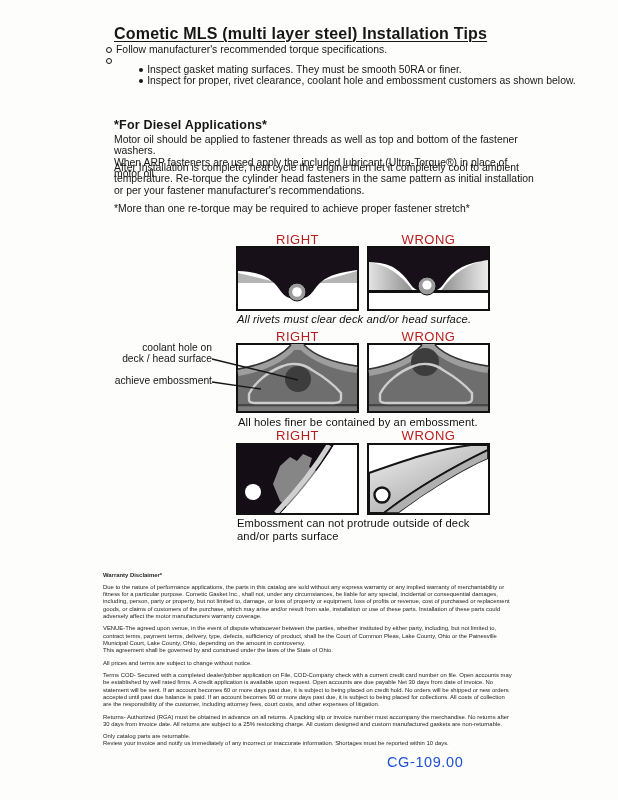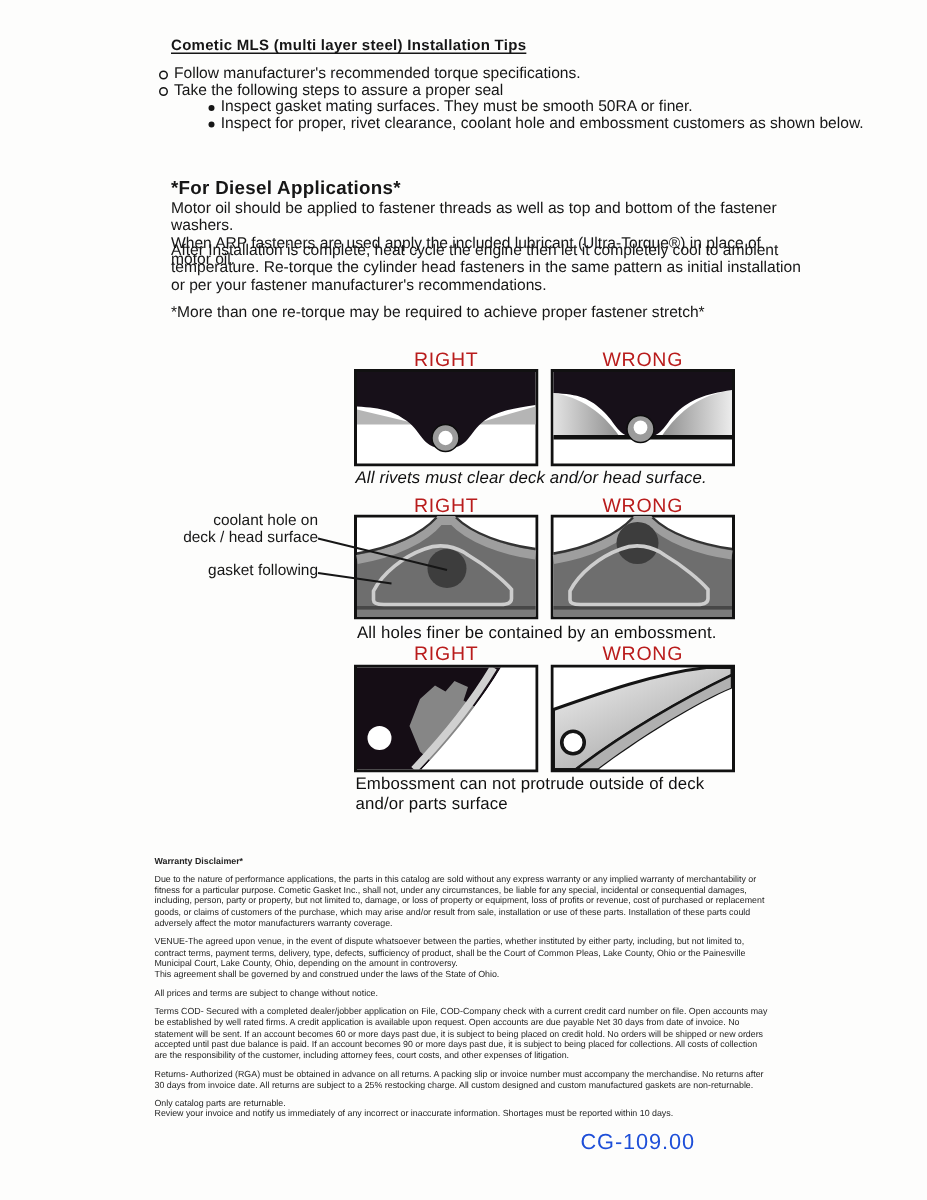--- a/index.html
+++ b/index.html
@@ -4,21 +4,21 @@
 <style>
   html,body{margin:0;padding:0;background:#ffffff;}
   #page{
     position:relative;width:618px;height:800px;overflow:hidden;
     background:#fdfdfc;color:#161616;
     font-family:"Liberation Sans","DejaVu Sans",sans-serif;
   }
   .abs{position:absolute;}
   
   #title{
-    left:114px;top:25px;font-size:10px;font-weight:bold;
+    left:114px;top:25px;font-size:16px;font-weight:bold;
     text-decoration:underline;text-decoration-thickness:1.4px;text-underline-offset:2px;
     letter-spacing:.2px;white-space:nowrap;
   }
   
   #bullets{left:106px;top:44px;width:430px;font-size:10.4px;line-height:11.1px;}
   .brow{display:flex;align-items:flex-start;}
   .brow .mk{flex:0 0 auto;margin:3.2px 4px 0 0;}
   .mk-o{width:4px;height:4px;border:1px solid #161616;border-radius:50%;}
   .mk-f{width:4.2px;height:4.2px;background:#161616;border-radius:50%;margin-top:3.4px!important;}
   .lvl2{margin-left:33px;}
@@ -56,21 +56,20 @@
 
   <div id="title" class="abs">Cometic MLS (multi layer steel) Installation Tips</div>
 
   <div id="bullets" class="abs">
     <div class="brow">
       <span class="mk mk-o"></span>
       <span class="btxt">Follow manufacturer's recommended torque specifications.</span>
     </div>
     <div class="brow">
       <span class="mk mk-o"></span>
-      <span class="btxt">Take the following steps to assure a proper seal</span>
     </div>
     <div class="brow lvl2">
       <span class="mk mk-f"></span>
       <span class="btxt">Inspect gasket mating surfaces.  They must be smooth 50RA or finer.</span>
     </div>
     <div class="brow lvl2">
       <span class="mk mk-f"></span>
       <span class="btxt">Inspect for proper, rivet clearance, coolant hole and embossment customers as shown below.</span>
     </div>
   </div>
@@ -117,21 +116,21 @@
     <circle cx="60" cy="39" r="4.6" fill="#ffffff"></circle>
   </svg>
 
   <div id="cap1" class="abs cap">All rivets must clear deck and/or head surface.</div>
 
   <div class="abs rw-label col-right" style="top:329px">RIGHT</div>
   <div class="abs rw-label col-wrong" style="top:329px">WRONG</div>
 
   <div id="annot-coolant" class="abs annot">coolant hole on
 deck / head surface</div>
-  <div id="annot-emboss" class="abs annot">gasket following</div>
+  <div id="annot-emboss" class="abs annot">achieve embossment</div>
 
   <svg class="abs panel col-right" style="top:343px" height="70" viewBox="0 0 123 70">
     <rect x="1" y="1" width="121" height="68" fill="#ffffff" stroke="#111111" stroke-width="2"></rect>
     <path d="M2,26 C26,22 45,13 55,2 L68,2 C79,13 100,20 121,23 L121,68 L2,68 Z" fill="#6e6e6e"></path>
     <path d="M2,30 C27,26 47,16 57,4 L66,4 C77,16 99,24 121,27" fill="none" stroke="#9e9e9e" stroke-width="6"></path>
     <path d="M2,26 C26,22 45,13 55,2 M68,2 C79,13 100,20 121,23" fill="none" stroke="#333333" stroke-width="1.6"></path>
     <rect x="2" y="61" width="119" height="2.5" fill="#474747"></rect>
     <rect x="2" y="63.5" width="119" height="4.5" fill="#7b7b7b"></rect>
     <circle cx="62" cy="36" r="13" fill="#3d3d3d"></circle>
     <path d="M13,57 L13,51 C19,39 33,28 47,23 C57,19 68,21 76,27 C88,34 100,44 105,50 L105,56 C105,59 102,60 98,60 L20,60 C16,60 13,59.5 13,57 Z" fill="none" stroke="#cdcdcd" stroke-width="2.4"></path>

